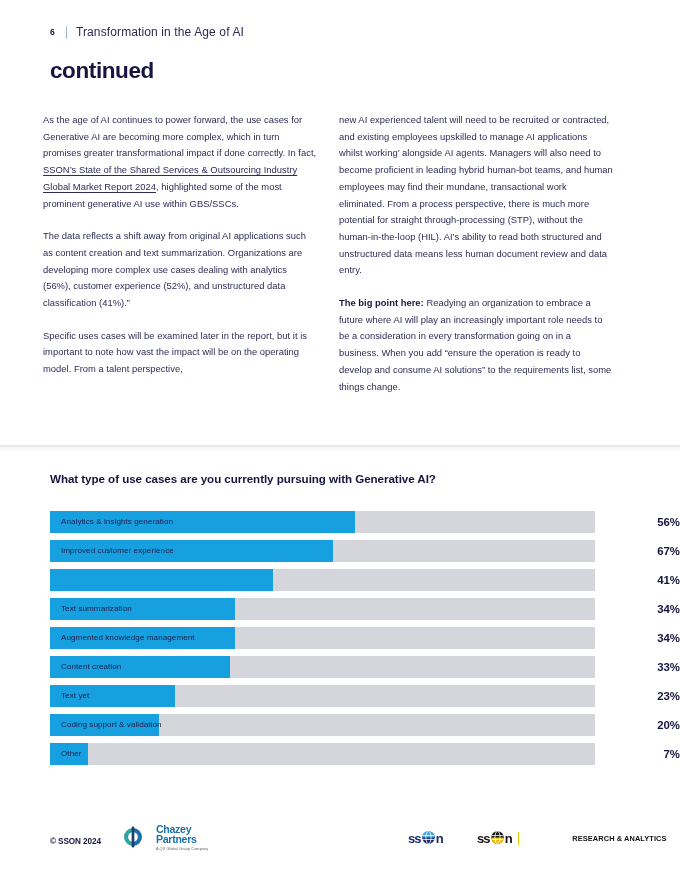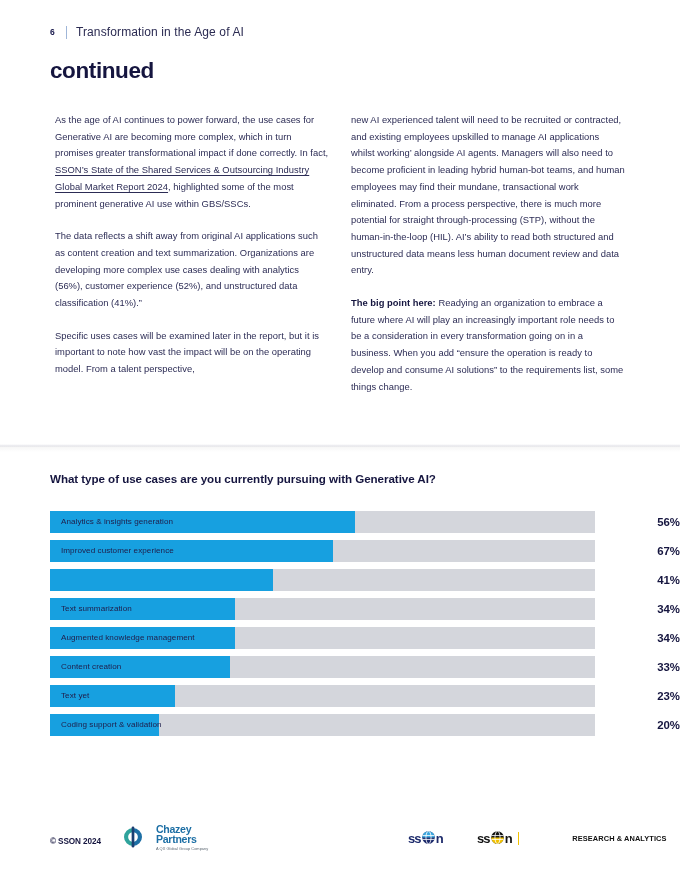--- a/index.html
+++ b/index.html
@@ -53,26 +53,25 @@
     top: 58px;
     font-size: 22.5px;
     font-weight: 800;
     color: #15153f;
     letter-spacing: -0.4px;
   }
 
   
   .cols {
     position: absolute;
-    left: 50px;
+    left: 43px;
     top: 112px;
     width: 580px;
     display: flex;
     gap: 22px;
-    justify-content: center;
   }
   .col { width: 274px; }
 
   .col p {
     font-size: 9.4px;
     line-height: 16.7px;
     color: #2c2c55;
     letter-spacing: .02px;
     margin-bottom: 16px;
   }
@@ -313,20 +312,26 @@
         <div class="track"></div>
         <div class="fill" style="width: 125.35px;"></div>
         <div class="bar-label">Text yet</div>
         <div class="value">23%</div>
       </div>
       <div class="row">
         <div class="track"></div>
         <div class="fill" style="width: 109px;"></div>
         <div class="bar-label">Coding support &amp; validation</div>
         <div class="value">20%</div>
+      </div>
+      <div class="row">
+        <div class="track"></div>
+        <div class="fill" style="width: 38.15px;"></div>
+        <div class="bar-label">Other</div>
+        <div class="value">7%</div>
       </div>
     </div>
 
   <div class="chart" style="top:511px;">
     
     
   </div>
 
   <div class="footer-copy">© SSON 2024</div>
 

